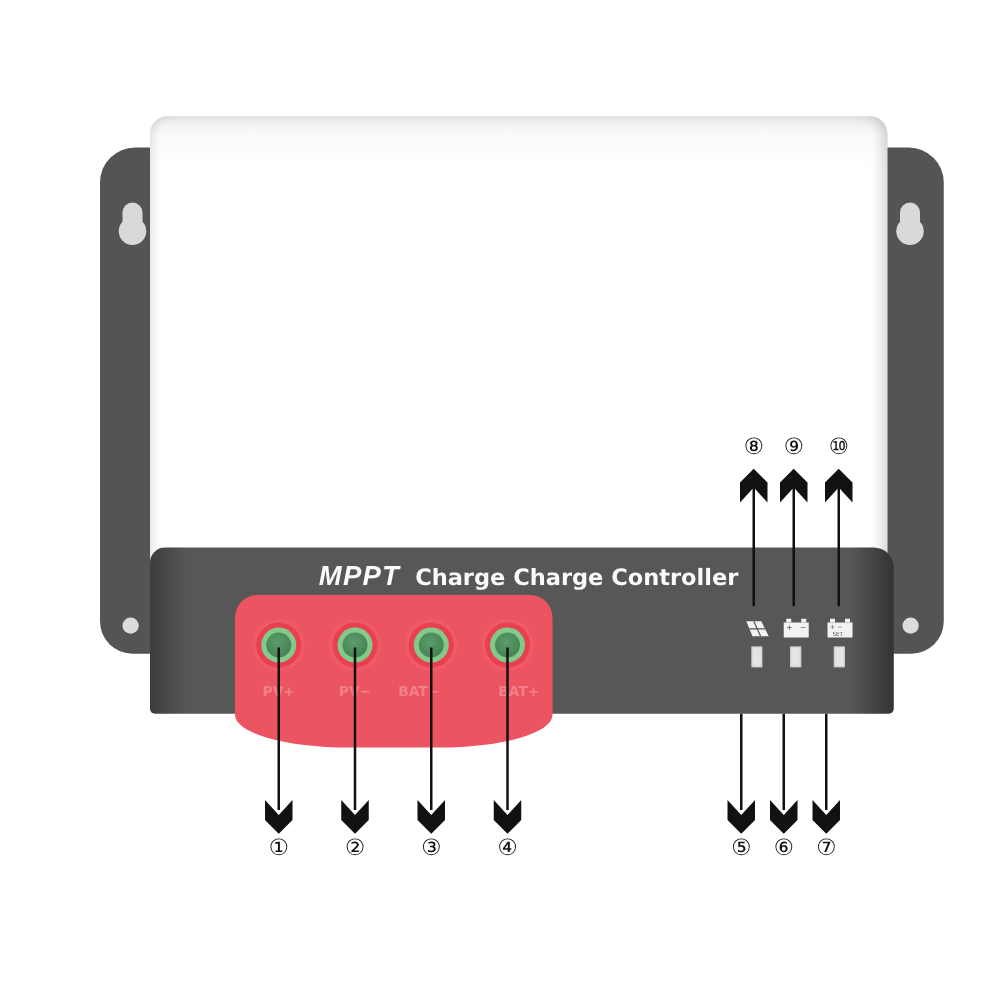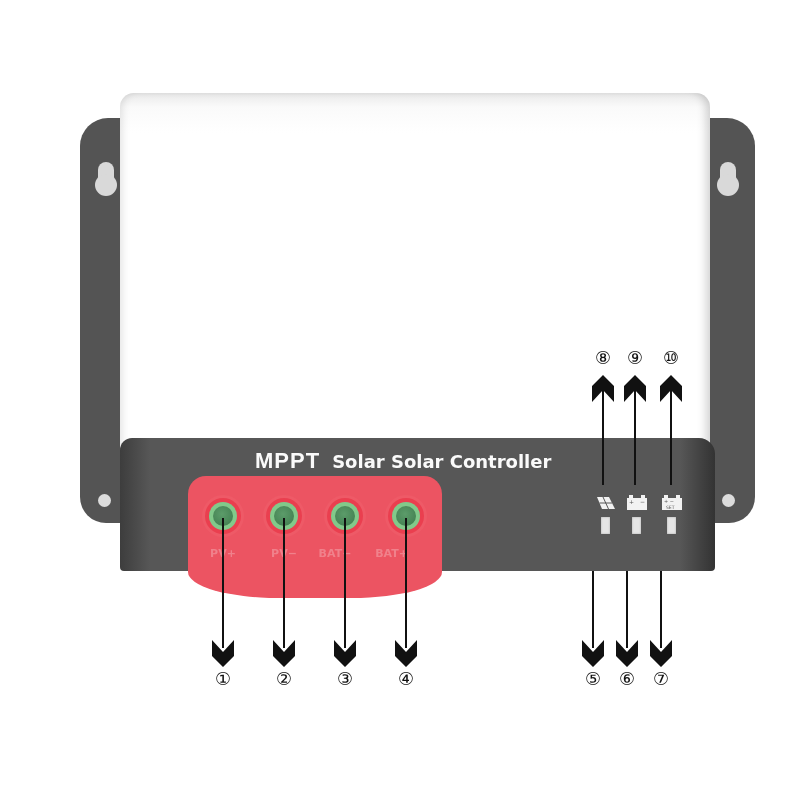--- a/index.html
+++ b/index.html
@@ -16,21 +16,21 @@
 
   
   .cover { left:120px; top:93px; width:590px; height:360px; border-radius:14px 14px 0 0;
     background:linear-gradient(180deg,#e9e9e9 0px,#fafafa 14px,#ffffff 40px,#ffffff 100%);
     box-shadow: inset 6px 0 8px -4px rgba(0,0,0,0.12), inset -8px 0 10px -4px rgba(0,0,0,0.18); }
 
   
   .base { left:120px; top:438px; width:595px; height:133px; border-radius:12px 16px 4px 4px;
     background:linear-gradient(90deg,#3d3d3d 0px,#575757 30px,#575757 560px,#333 595px); }
   .title { top:448px; left:255px; color:#fafafa; white-space:nowrap; }
-  .title .mppt { font-family:"Liberation Sans", sans-serif; font-weight:bold; font-size:22px; letter-spacing:1px; }
+  .title .mppt { font-family:"Liberation Sans", sans-serif; font-weight:bold; font-style:italic; font-size:22px; letter-spacing:1px; }
   .title .rest { font-family:"DejaVu Sans", sans-serif; font-weight:bold; font-size:18px; margin-left:12px; }
 
   
   .terminal-block { left:188px; top:476px; width:254px; height:122px; background:#ec5462;
     border-radius:18px 18px 90px 90px / 18px 18px 26px 26px; }
   .terminal { width:36px; height:36px; border-radius:50%; background:#ea3f4f;
     box-shadow:0 0 0 3px #ee5a67; }
   .terminal-ring { position:absolute; left:4px; top:4px; width:28px; height:28px; border-radius:50%;
     background:#82c98a; }
   .terminal-core { position:absolute; left:4px; top:4px; width:20px; height:20px; border-radius:50%;
@@ -49,21 +49,21 @@
 <div class="abs plate plate-right"></div>
 <div class="abs keyhole" style="left:98px;top:162px;"></div>
 <div class="abs keyhole" style="left:720px;top:162px;"></div>
 <div class="abs screw-hole" style="left:98px;top:494px;"></div>
 <div class="abs screw-hole" style="left:722px;top:494px;"></div>
 
 <div class="abs cover"></div>
 
 <div class="abs base"></div>
 <div class="abs title">
-  <span class="mppt">MPPT</span><span class="rest">Solar Solar Controller</span>
+  <span class="mppt">MPPT</span><span class="rest">Charge Charge Controller</span>
 </div>
 
 <div class="abs terminal-block"></div>
 
 <div class="abs terminal" style="left:205px;top:498px;">
     <div class="terminal-ring">
       <div class="terminal-core"></div>
     </div>
   </div>
 <div class="abs terminal" style="left:266px;top:498px;">
@@ -78,21 +78,21 @@
   </div>
 <div class="abs terminal" style="left:388px;top:498px;">
     <div class="terminal-ring">
       <div class="terminal-core"></div>
     </div>
   </div>
 
 <div class="abs term-label" style="left:198px;top:547px;">PV+</div>
 <div class="abs term-label" style="left:259px;top:547px;">PV−</div>
 <div class="abs term-label" style="left:310px;top:547px;">BAT−</div>
-<div class="abs term-label" style="left:358px;top:547px;text-align:right;">BAT+</div>
+<div class="abs term-label" style="left:390px;top:547px;">BAT+</div>
 
 <svg class="abs" style="left:596px;top:495px;" width="20" height="16">
   <polygon points="1,2 13,2 19,14 6,14" fill="#f2f2f2"></polygon>
   <line x1="7" y1="2" x2="12.5" y2="14" stroke="#575757" stroke-width="1"></line>
   <line x1="3.5" y1="8" x2="16" y2="8" stroke="#575757" stroke-width="1"></line>
 </svg>
 <svg class="abs" style="left:626px;top:494px;" width="22" height="17">
   <rect x="3" y="1" width="4" height="3" fill="#f2f2f2"></rect>
   <rect x="15" y="1" width="4" height="3" fill="#f2f2f2"></rect>
   <rect x="1" y="4" width="20" height="12" fill="#f2f2f2"></rect>

